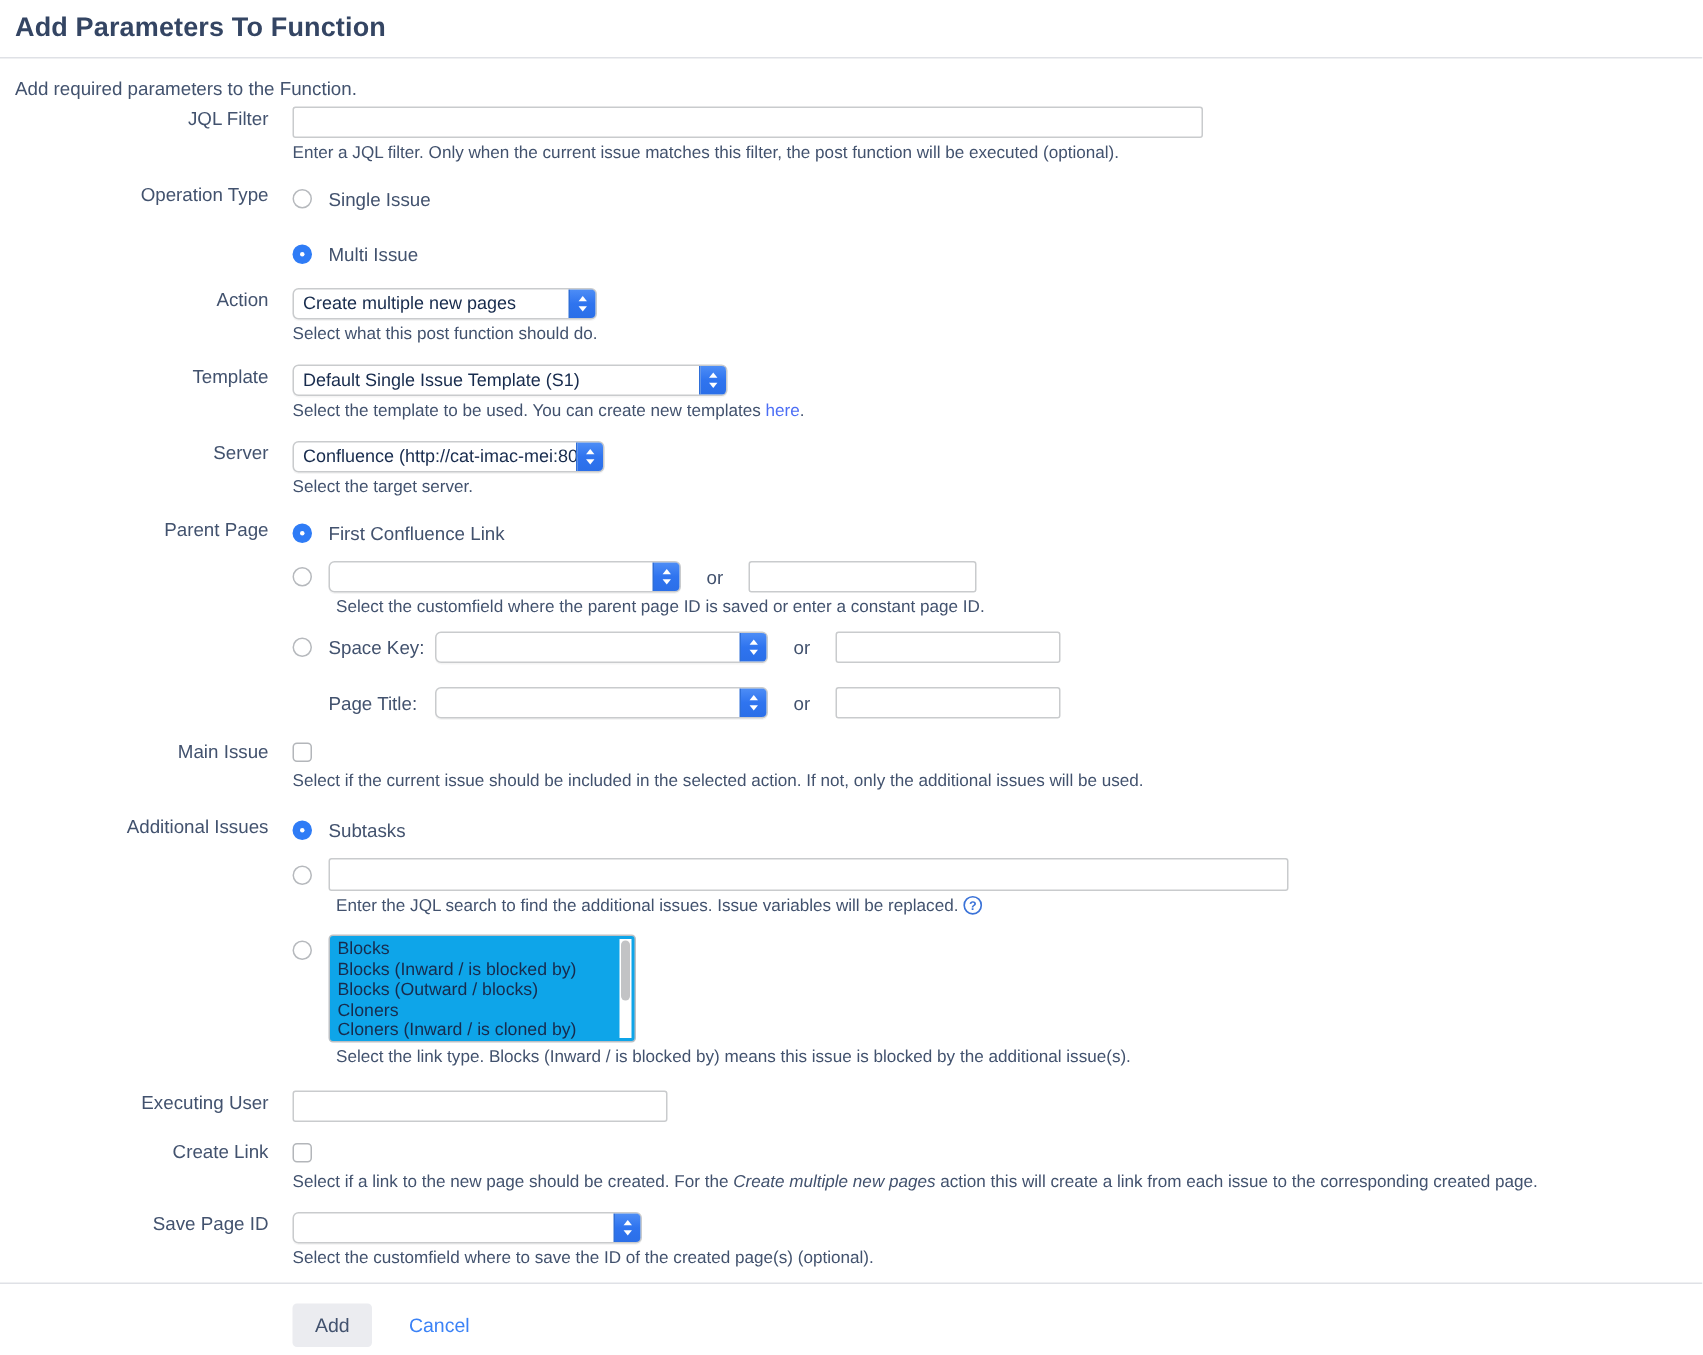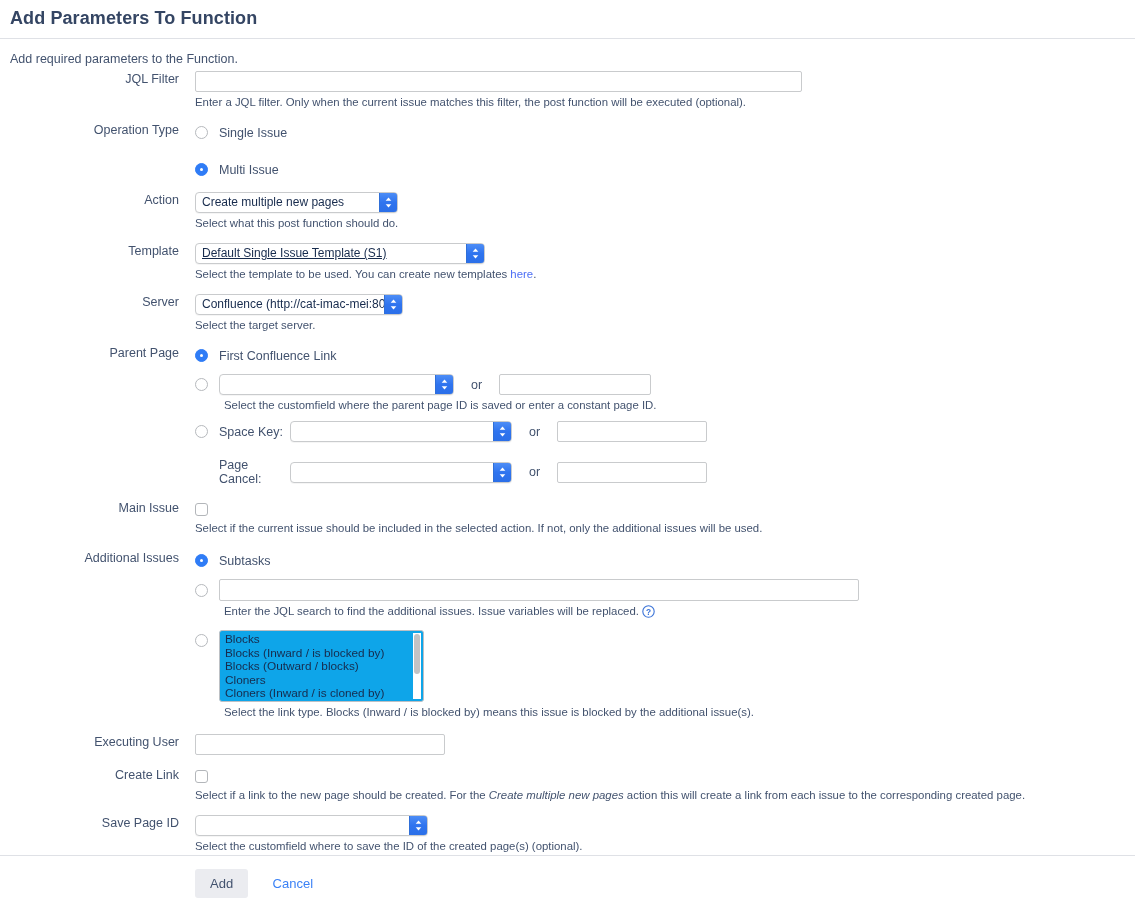--- a/index.html
+++ b/index.html
@@ -99,21 +99,21 @@
     background: linear-gradient(180deg,#4d8df6 0%,#2f74ef 50%,#2b6fe8 100%);
     border: 1px solid #2f6fd8;
     display: flex;
     flex-direction: column;
     align-items: center;
     justify-content: center;
     line-height: 0;
   }
   .sel .arrowbox svg { display: block; }
   .sel-action { width: 203px; }
-  .sel-template { width: 290px; text-decoration: underline; }
+  .sel-template { width: 290px; }
   .sel-server { width: 208px; }
   .sel-cf { width: 235px; }
   .sel-sk { width: 222px; }
   .sel-savepage { width: 233px; }
 
   
   .rdo {
     width: 13px; height: 13px;
     border-radius: 50%;
     border: 1px solid #b6b9bd;
@@ -361,21 +361,21 @@
                   <path d="M4.5 11.6 L1.7 8.2 L7.3 8.2 Z" fill="#fff"></path>
                 </svg>
             </span>
           </span>
           <span class="orw">or</span>
           <input class="inp inp-sk" value="" style="">
         </div>
 
         <div class="radio-line">
           <span class="rdo" style="visibility:hidden"></span>
-          <span class="sklabel">Page Cancel:</span>
+          <span class="sklabel">Page Title:</span>
           <span class="sel sel-sk" style="margin-left:-8px">
             <span></span>
             <span class="arrowbox">
               <svg width="9" height="13" viewBox="0 0 9 13">
                   <path d="M4.5 1.4 L7.3 4.8 L1.7 4.8 Z" fill="#fff"></path>
                   <path d="M4.5 11.6 L1.7 8.2 L7.3 8.2 Z" fill="#fff"></path>
                 </svg>
             </span>
           </span>
           <span class="orw">or</span>

